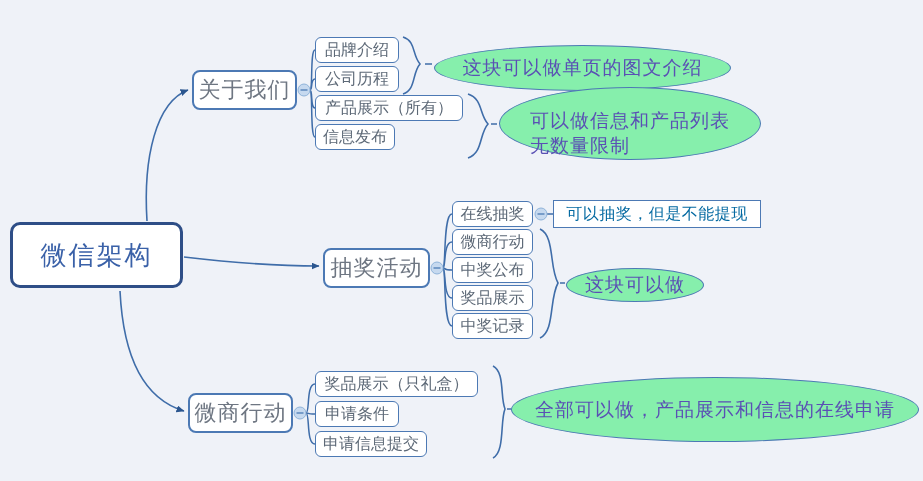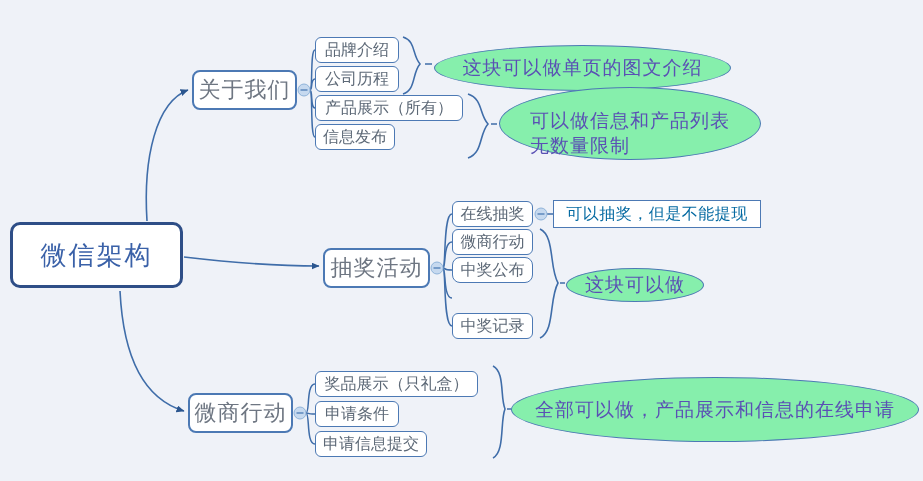--- a/index.html
+++ b/index.html
@@ -106,21 +106,22 @@
     <div>这块可以做单页的图文介绍</div>
   </div>
   <div class="oval align-left" style="left:499px; top:87px; width:262px; height:73px;">
     <div>可以做信息和产品列表</div>
     <div>无数量限制</div>
   </div>
 
   <div class="node parent" style="left:323px; top:248px; width:107px; height:40px;">抽奖活动</div>
   <div class="node" style="left:452px; top:201px; width:81px; height:26px;">在线抽奖</div>
   <div class="node" style="left:452px; top:229px; width:81px; height:26px;">微商行动</div>
-  <div class="node" style="left:452px; top:257px; width:81px; height:26px;border-radius:8px;">中奖公布</div>
+  <div class="node" style="left:452px; top:257px; width:81px; height:26px;">中奖公布</div>
+  <div class="node" style="left:452px; top:285px; width:81px; height:26px;">奖品展示</div>
   <div class="node" style="left:452px; top:313px; width:81px; height:26px;">中奖记录</div>
 
   <div class="node note" style="left:553px; top:200px; width:208px; height:28px;">可以抽奖，但是不能提现</div>
 
   <div class="oval" style="left:566px; top:268px; width:138px; height:34px;">
     <div>这块可以做</div>
   </div>
 
   <div class="node parent" style="left:188px; top:393px; width:105px; height:40px;">微商行动</div>
   <div class="node" style="left:315px; top:371px; width:163px; height:26px;">奖品展示（只礼盒）</div>

